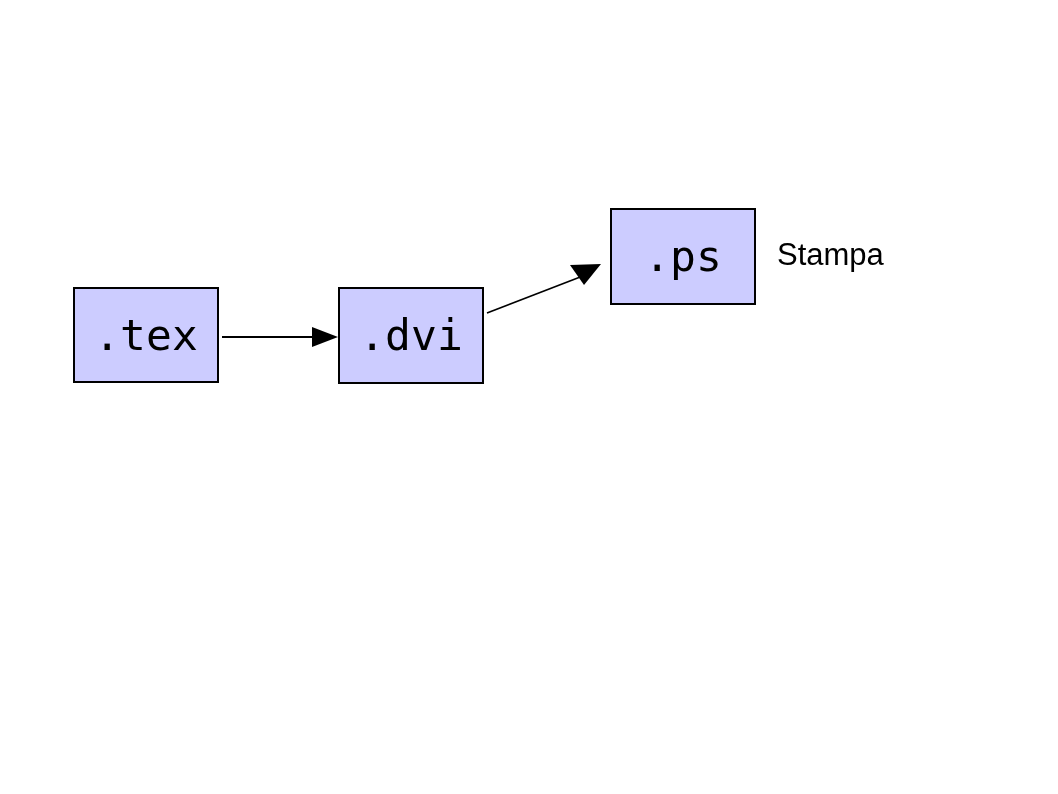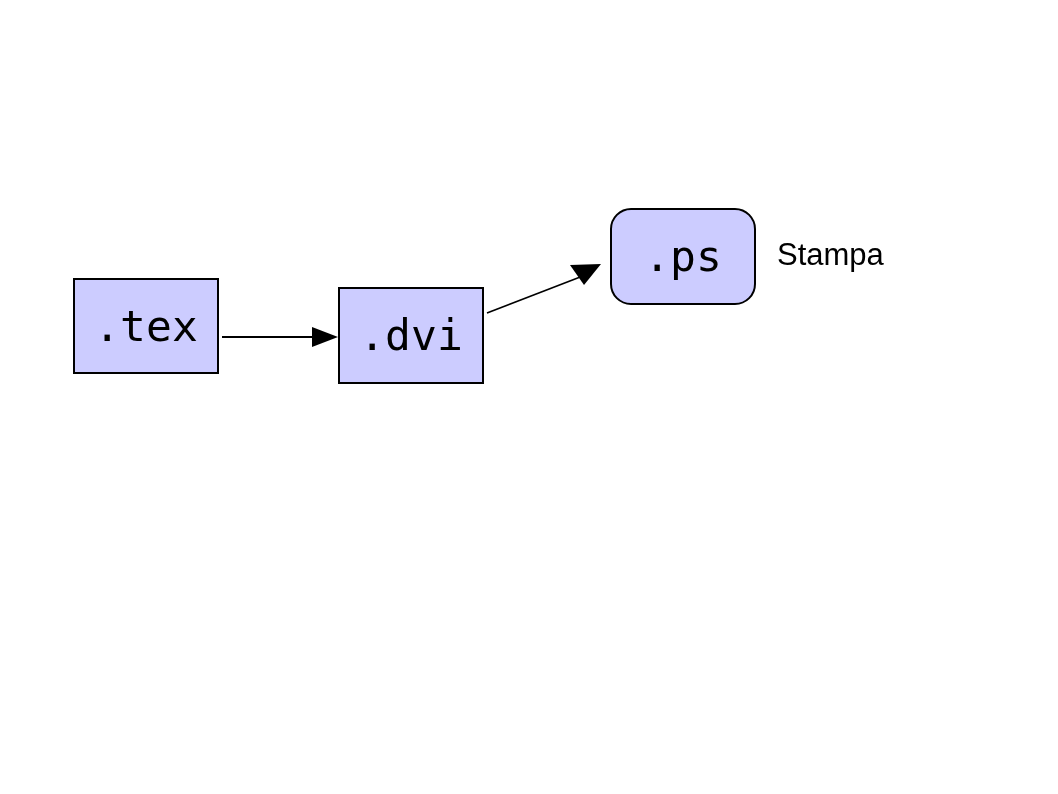--- a/index.html
+++ b/index.html
@@ -28,23 +28,23 @@
   }
   .node-label {
     font-family: "DejaVu Sans Mono", "Liberation Mono", monospace;
     font-size: 43px;
     line-height: 1;
     color: #000000;
     letter-spacing: 0px;
     white-space: pre;
     user-select: none;
   }
-  #node-tex  { left: 73px;  top: 278px; width: 146px; height: 96px; }
+  #node-tex  { left: 73px;  top: 287px; width: 146px; height: 96px; }
   #node-dvi  { left: 338px; top: 287px; width: 146px; height: 97px; }
-  #node-ps   { left: 610px; top: 208px; width: 146px; height: 97px; border-radius: 21px; }
+  #node-ps   { left: 610px; top: 208px; width: 146px; height: 97px; }
 
   .edge-layer {
     position: absolute;
     left: 0;
     top: 0;
     width: 1058px;
     height: 794px;
     pointer-events: none;
   }
   .side-label {

